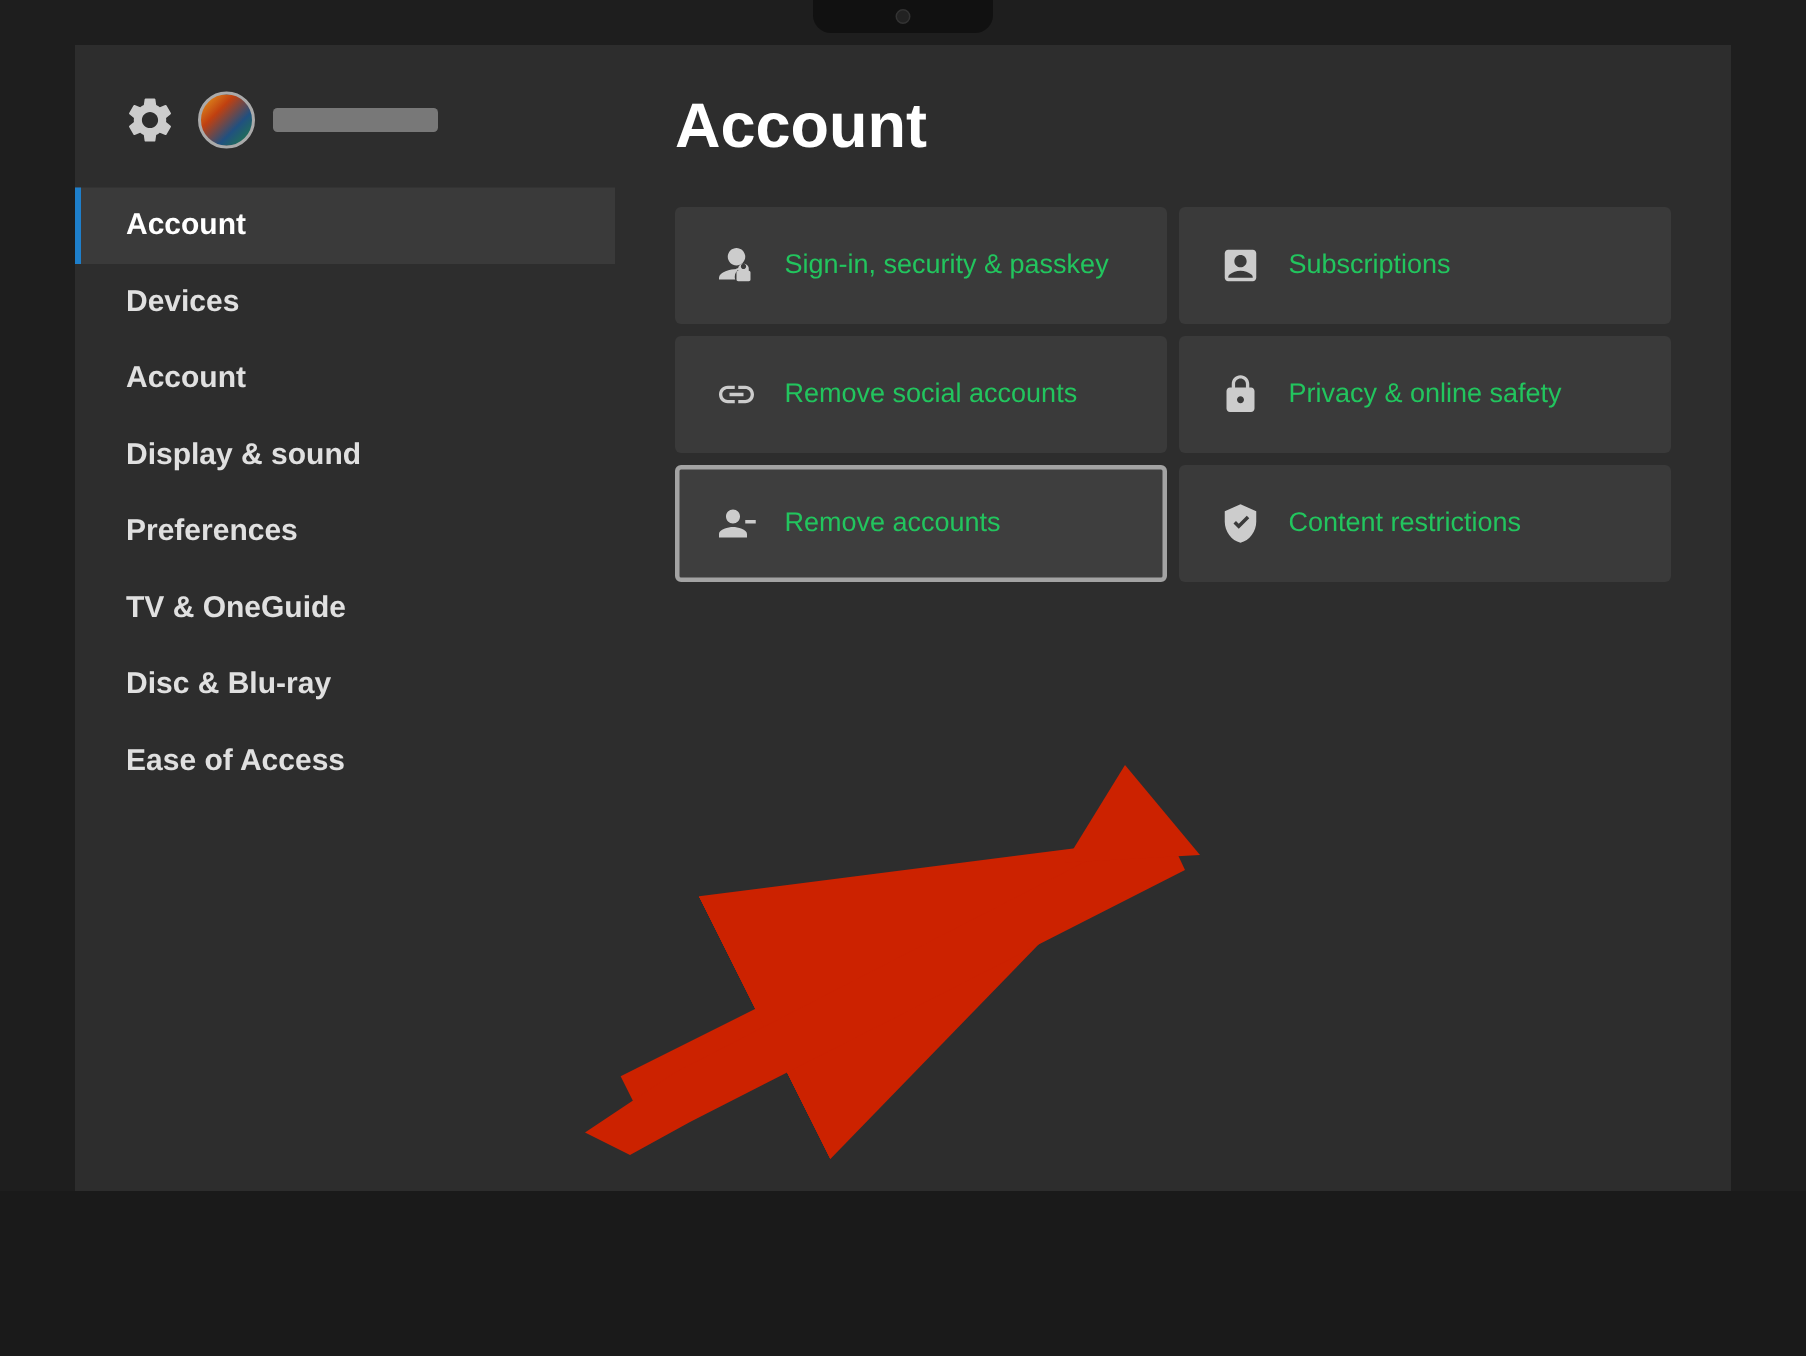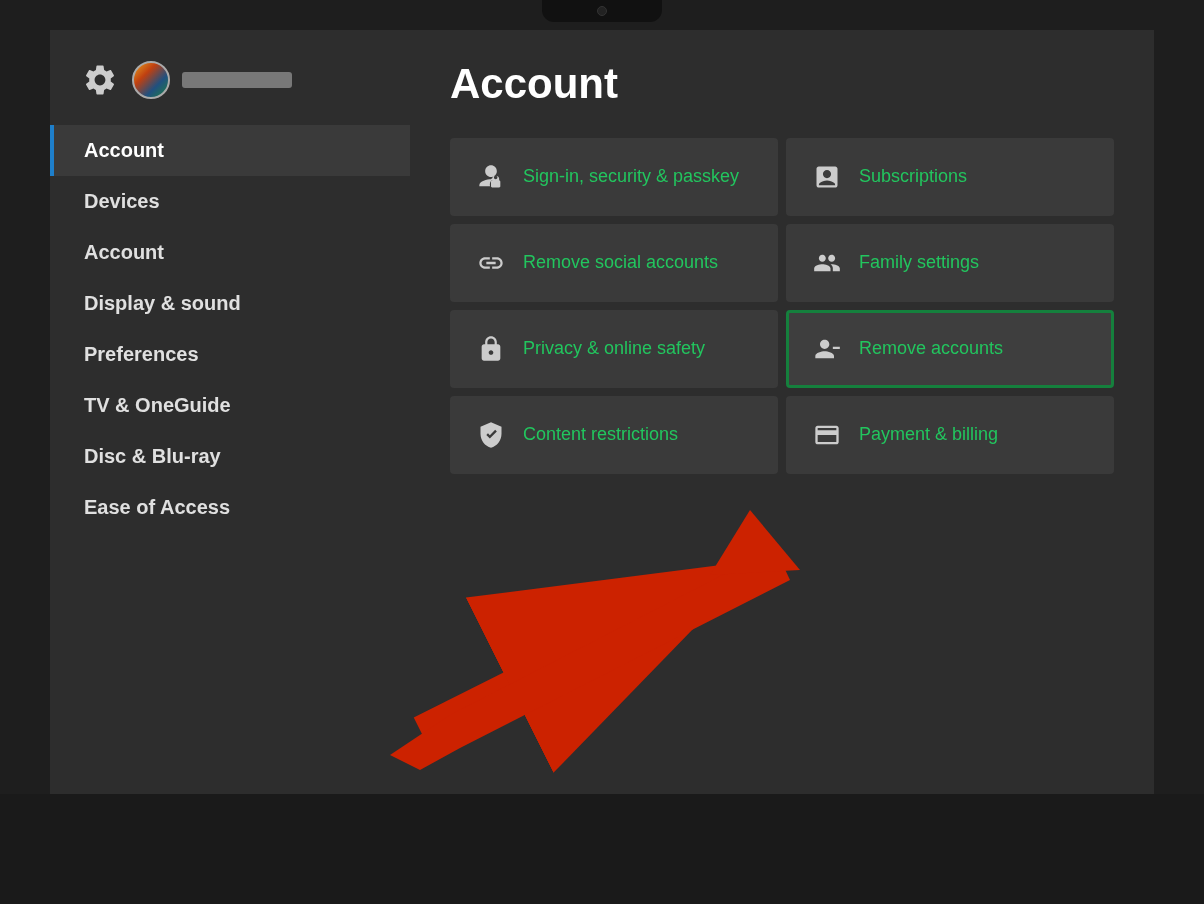--- a/index.html
+++ b/index.html
@@ -147,21 +147,21 @@
       padding: 20px 22px;
       display: flex;
       align-items: center;
       gap: 16px;
       cursor: pointer;
       border: 3px solid transparent;
       min-height: 78px;
     }
 
     .option-tile.highlighted {
-      border: 3px solid #15803d;
+      border: 3px solid #a3a3a3;
       background: #3e3e3e;
     }
 
     .option-tile .tile-icon {
       width: 32px;
       height: 32px;
       flex-shrink: 0;
       display: flex;
       align-items: center;
       justify-content: center;
@@ -272,28 +272,20 @@
 
         <div class="option-tile">
           <div class="tile-icon">
             <svg width="28" height="28" viewBox="0 0 24 24" fill="#ccc">
               <path d="M3.9 12c0-1.71 1.39-3.1 3.1-3.1h4V7H7c-2.76 0-5 2.24-5 5s2.24 5 5 5h4v-1.9H7c-1.71 0-3.1-1.39-3.1-3.1zM8 13h8v-2H8v2zm9-6h-4v1.9h4c1.71 0 3.1 1.39 3.1 3.1s-1.39 3.1-3.1 3.1h-4V17h4c2.76 0 5-2.24 5-5s-2.24-5-5-5z"></path>
             </svg>
           </div>
           <span class="tile-label">Remove social accounts</span>
         </div>
 
-        <div class="option-tile">
-          <div class="tile-icon">
-            <svg width="28" height="28" viewBox="0 0 24 24" fill="#ccc">
-              <path d="M16 11c1.66 0 2.99-1.34 2.99-3S17.66 5 16 5c-1.66 0-3 1.34-3 3s1.34 3 3 3zm-8 0c1.66 0 2.99-1.34 2.99-3S9.66 5 8 5C6.34 5 5 6.34 5 8s1.34 3 3 3zm0 2c-2.33 0-7 1.17-7 3.5V19h14v-2.5c0-2.33-4.67-3.5-7-3.5zm8 0c-.29 0-.62.02-.97.05 1.16.84 1.97 1.97 1.97 3.45V19h6v-2.5c0-2.33-4.67-3.5-7-3.5z"></path>
-            </svg>
-          </div>
-          <span class="tile-label">Family settings</span>
-        </div>
 
         <div class="option-tile">
           <div class="tile-icon">
             <svg width="28" height="28" viewBox="0 0 24 24" fill="#ccc">
               <path d="M18 8h-1V6c0-2.76-2.24-5-5-5S7 3.24 7 6v2H6c-1.1 0-2 .9-2 2v10c0 1.1.9 2 2 2h12c1.1 0 2-.9 2-2V10c0-1.1-.9-2-2-2zm-6 9c-1.1 0-2-.9-2-2s.9-2 2-2 2 .9 2 2-.9 2-2 2zm3.1-9H8.9V6c0-1.71 1.39-3.1 3.1-3.1 1.71 0 3.1 1.39 3.1 3.1v2z"></path>
             </svg>
           </div>
           <span class="tile-label">Privacy &amp; online safety</span>
         </div>
 
@@ -308,28 +300,20 @@
 
         <div class="option-tile">
           <div class="tile-icon">
             <svg width="28" height="28" viewBox="0 0 24 24" fill="#ccc">
               <path d="M12 1L3 5v6c0 5.55 3.84 10.74 9 12 5.16-1.26 9-6.45 9-12V5l-9-4zm-1 14l-3-3 1.41-1.41L11 12.17l4.59-4.58L17 9l-6 6z"></path>
             </svg>
           </div>
           <span class="tile-label">Content restrictions</span>
         </div>
 
-        <div class="option-tile">
-          <div class="tile-icon">
-            <svg width="28" height="28" viewBox="0 0 24 24" fill="#ccc">
-              <path d="M20 4H4c-1.11 0-1.99.89-1.99 2L2 18c0 1.11.89 2 2 2h16c1.11 0 2-.89 2-2V6c0-1.11-.89-2-2-2zm0 14H4v-6h16v6zm0-10H4V6h16v2z"></path>
-            </svg>
-          </div>
-          <span class="tile-label">Payment &amp; billing</span>
-        </div>
 
       </div>
     </div>
   </div>
 
   <svg class="arrow-overlay" viewBox="0 0 1204 904" xmlns="http://www.w3.org/2000/svg">
 
     <defs>
       <marker id="arrowhead" markerWidth="10" markerHeight="7" refX="10" refY="3.5" orient="auto">
         <polygon points="0 0, 10 3.5, 0 7" fill="#cc2200"></polygon>

